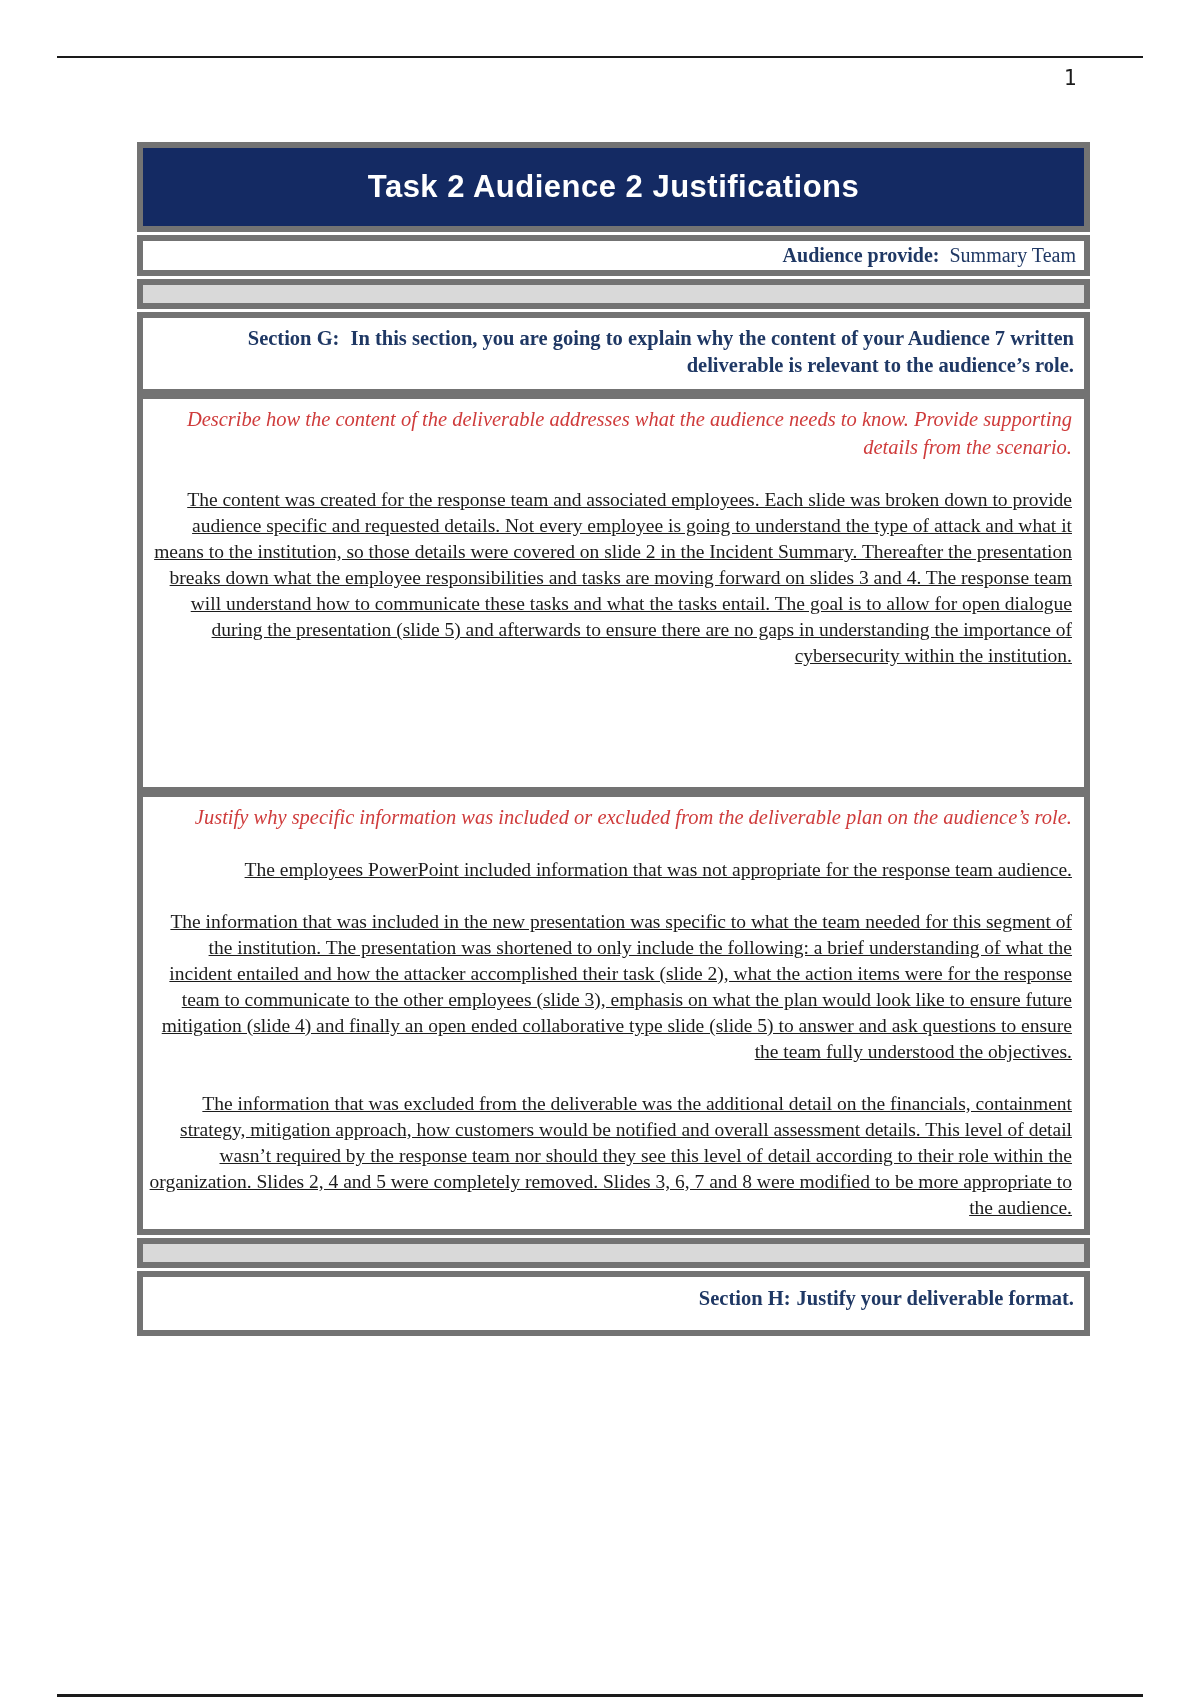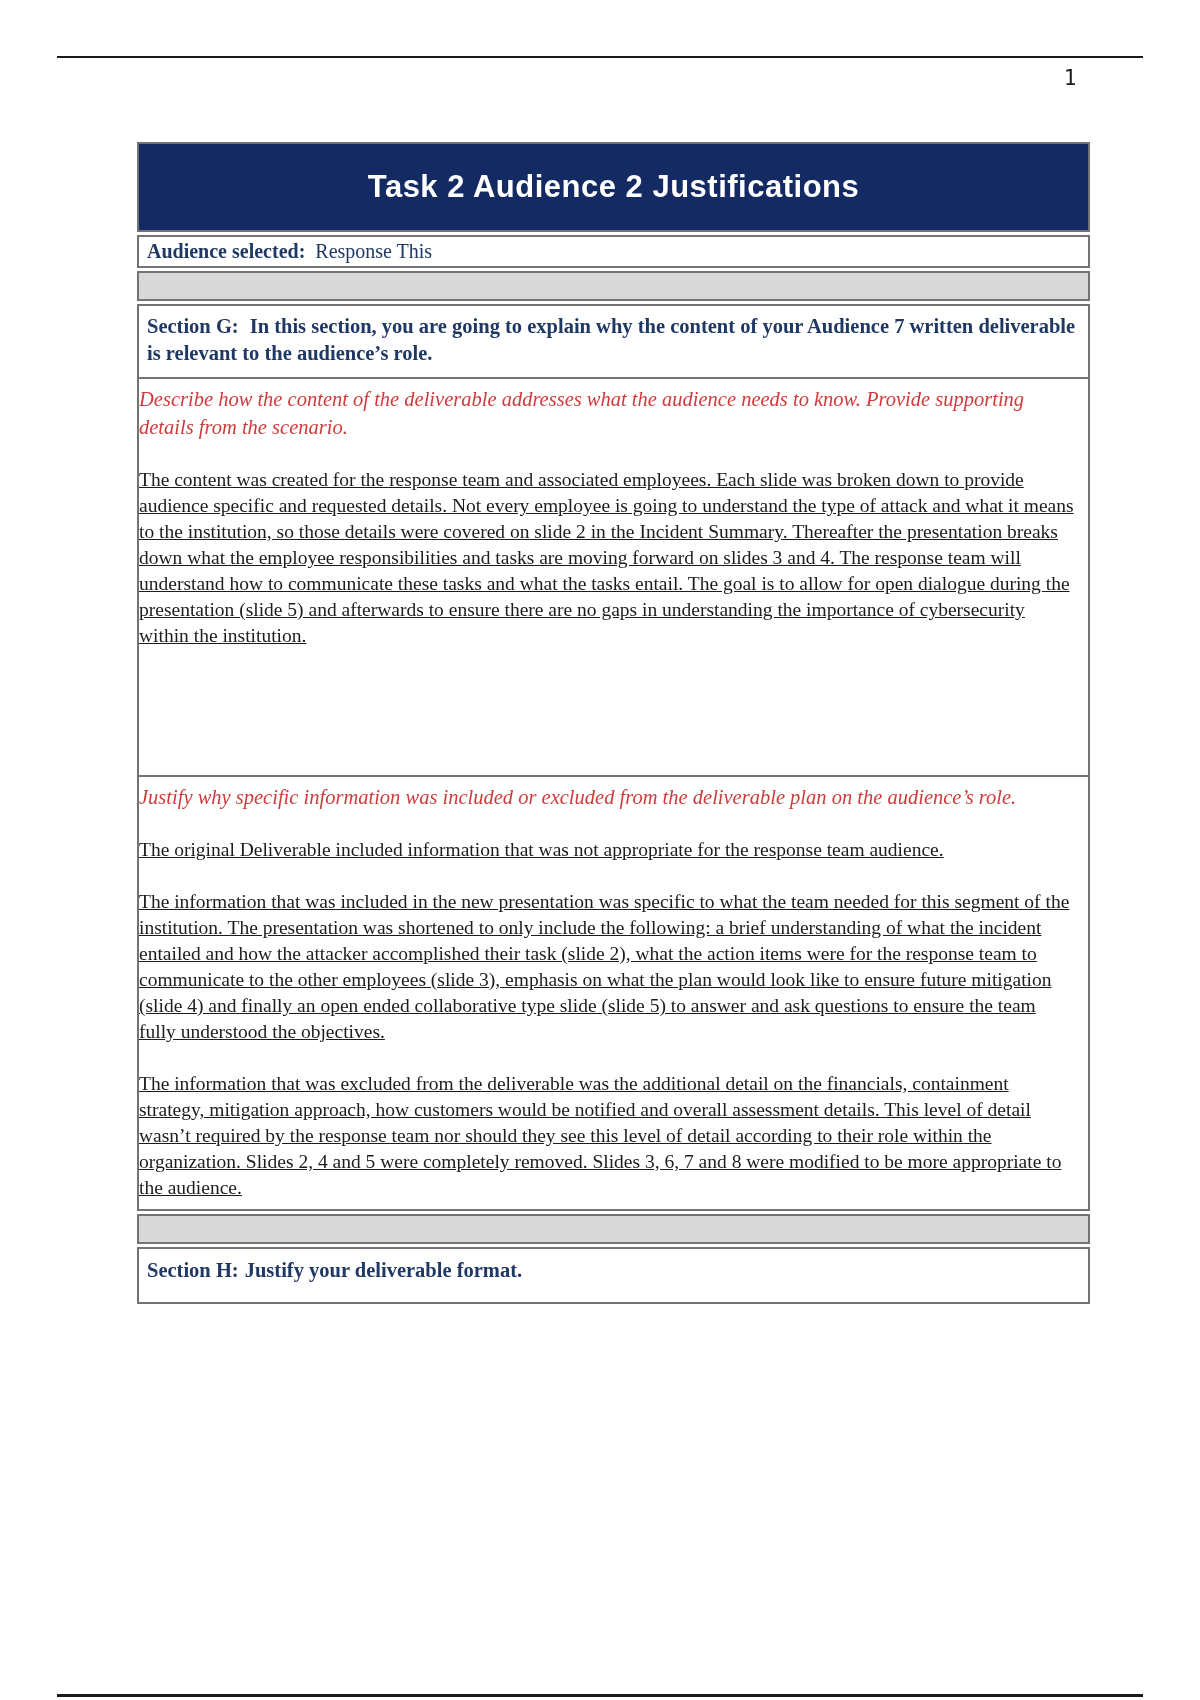--- a/index.html
+++ b/index.html
@@ -42,22 +42,23 @@
     font-family: "DejaVu Sans Mono", monospace;
   }
   .doc-table {
     position: absolute;
     left: 137px;
     top: 142px;
     width: 953px;
   }
   .t-box {
     box-sizing: border-box;
-    border: 2px solid #737373;
+    border: 6px solid #737373;
     background: #ffffff;
+    text-align: right;
   }
   .gap3 { height: 3px; }
   .header-box {
     height: 90px;
     background: #142a63;
     display: flex;
     align-items: center;
     justify-content: center;
   }
   .doc-title {
@@ -131,42 +132,42 @@
   <div class="doc-table">
 
     <div class="t-box header-box">
       <span class="doc-title">Task 2 Audience 2 Justifications</span>
     </div>
 
     <div class="gap3"></div>
 
     <div class="t-box">
       <div class="meta-row">
-        <span class="meta-label">Audience selected:</span><span>Response This</span>
+        <span class="meta-label">Audience provide:</span><span>Summary Team</span>
       </div>
     </div>
 
     <div class="gap3"></div>
 
     <div class="t-box spacer-box"></div>
 
     <div class="gap3"></div>
 
     <div class="t-box section-heading-box">
       <span class="sec-label">Section G:</span><span>In this section, you are going to explain why the content of your Audience 7 written deliverable is relevant to the audience’s role.</span>
     </div>
 
     <div class="t-box answer-box answer-box-1">
       <p class="prompt">Describe how the content of the deliverable addresses what the audience needs to know. Provide supporting details from the scenario.</p>
       <p class="body-para">The content was created for the response team and associated employees. Each slide was broken down to provide audience specific and requested details. Not every employee is going to understand the type of attack and what it means to the institution, so those details were covered on slide 2 in the Incident Summary. Thereafter the presentation breaks down what the employee responsibilities and tasks are moving forward on slides 3 and 4. The response team will understand how to communicate these tasks and what the tasks entail. The goal is to allow for open dialogue during the presentation (slide 5) and afterwards to ensure there are no gaps in understanding the importance of cybersecurity within the institution.</p>
     </div>
 
     <div class="t-box answer-box">
       <p class="prompt">Justify why specific information was included or excluded from the deliverable plan on the audience’s role.</p>
-      <p class="body-para">The original Deliverable included information that was not appropriate for the response team audience.</p>
+      <p class="body-para">The employees PowerPoint included information that was not appropriate for the response team audience.</p>
       <p class="body-para">The information that was included in the new presentation was specific to what the team needed for this segment of the institution. The presentation was shortened to only include the following: a brief understanding of what the incident entailed and how the attacker accomplished their task (slide 2), what the action items were for the response team to communicate to the other employees (slide 3), emphasis on what the plan would look like to ensure future mitigation (slide 4) and finally an open ended collaborative type slide (slide 5) to answer and ask questions to ensure the team fully understood the objectives.</p>
       <p class="body-para">The information that was excluded from the deliverable was the additional detail on the financials, containment strategy, mitigation approach, how customers would be notified and overall assessment details. This level of detail wasn’t required by the response team nor should they see this level of detail according to their role within the organization. Slides 2, 4 and 5 were completely removed. Slides 3, 6, 7 and 8 were modified to be more appropriate to the audience.</p>
     </div>
 
     <div class="gap3"></div>
 
     <div class="t-box spacer-box"></div>
 
     <div class="gap3"></div>
 

